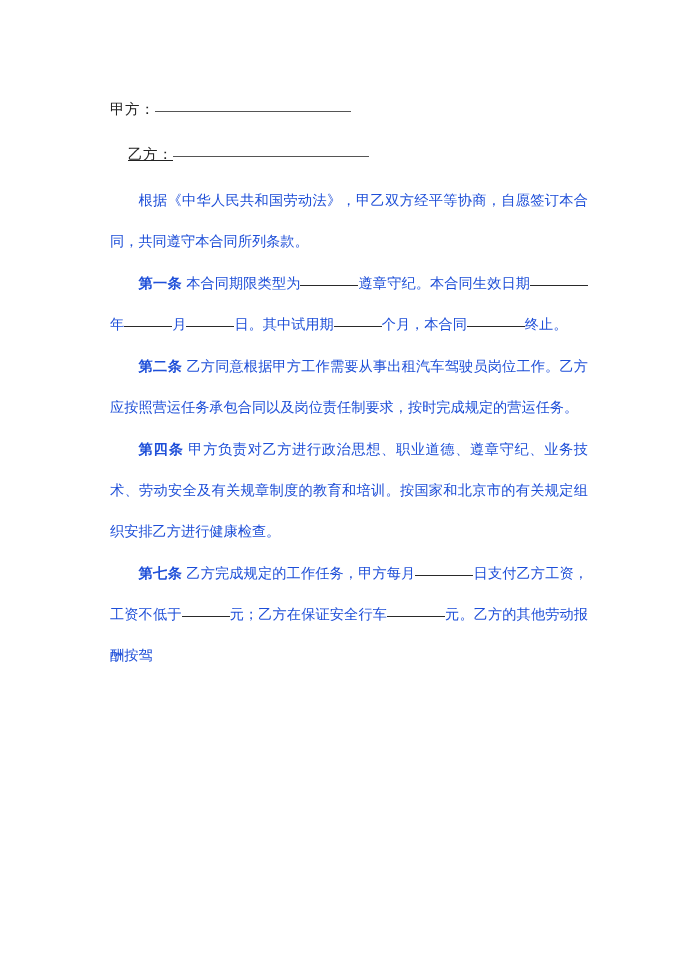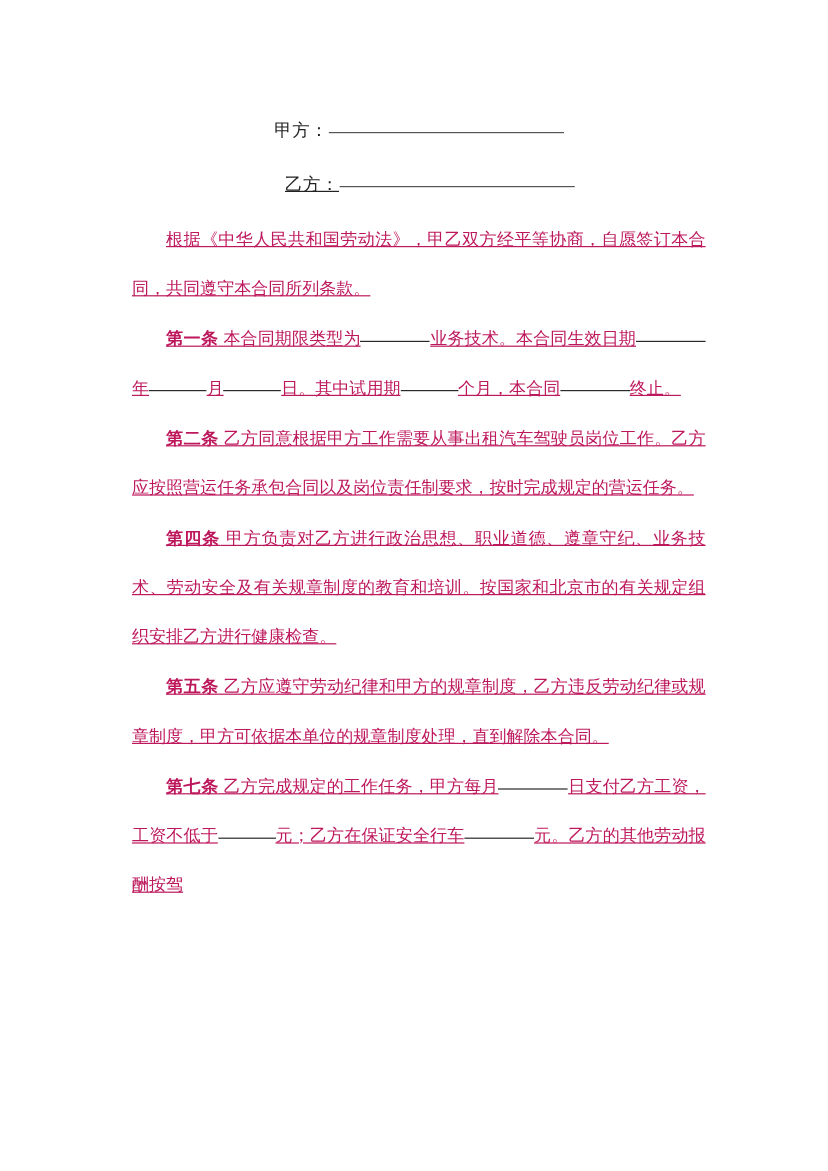--- a/index.html
+++ b/index.html
@@ -23,21 +23,20 @@
     width: 478px;
   }
 
   
   .party-line {
     font-size: 14.5px;
     line-height: 28px;
     margin: 0 0 17px 0;
     white-space: nowrap;
     color: #222222;
-    text-align: center;
   }
   .party-line.second {
     margin-left: 18px;
     margin-bottom: 12px;
     text-decoration: underline;
   }
   .party-label {
     letter-spacing: 0.5px;
   }
   .rule {
@@ -52,22 +51,21 @@
   .rule.w-party-b { width: 196px; }
 
   
   p.para {
     font-size: 14.2px;
     line-height: 41px;
     margin: 0 0 0 0;
     text-align: justify;
     text-justify: inter-ideograph;
     text-indent: 2em;
-    color: #be185d;
-    text-decoration: underline;
+    color: #1d4ed8;
   }
   p.para + p.para {
     margin-top: 1px;
   }
   .art-label {
     font-weight: bold;
     letter-spacing: 0.3px;
     margin-top: 18px;
   }
   
@@ -91,26 +89,25 @@
     <div class="party-line">
       <span class="party-label">甲方：</span><span class="rule w-party-a"></span>
     </div>
 
     <div class="party-line second">
       <span class="party-label">乙方：</span><span class="rule w-party-b"></span>
     </div>
 
     <p class="para"><span>根据《中华人民共和国劳动法》，甲乙双方经平等协商，自愿签订本合同，共同遵守本合同所列条款。</span></p>
 
-    <p class="para"><span class="art-label">第一条</span><span> 本合同期限类型为</span><span class="blank b-lg"></span><span>业务技术。本合同生效日期</span><span class="blank b-lg"></span><span>年</span><span class="blank b-md"></span><span>月</span><span class="blank b-md"></span><span>日。其中试用期</span><span class="blank b-md"></span><span>个月，本合同</span><span class="blank b-lg"></span><span>终止。</span></p>
+    <p class="para"><span class="art-label">第一条</span><span> 本合同期限类型为</span><span class="blank b-lg"></span><span>遵章守纪。本合同生效日期</span><span class="blank b-lg"></span><span>年</span><span class="blank b-md"></span><span>月</span><span class="blank b-md"></span><span>日。其中试用期</span><span class="blank b-md"></span><span>个月，本合同</span><span class="blank b-lg"></span><span>终止。</span></p>
 
     <p class="para"><span class="art-label">第二条</span><span> 乙方同意根据甲方工作需要从事出租汽车驾驶员岗位工作。乙方应按照营运任务承包合同以及岗位责任制要求，按时完成规定的营运任务。</span></p>
 
 
     <p class="para"><span class="art-label">第四条</span><span> 甲方负责对乙方进行政治思想、职业道德、遵章守纪、业务技术、劳动安全及有关规章制度的教育和培训。按国家和北京市的有关规定组织安排乙方进行健康检查。</span></p>
 
-    <p class="para"><span class="art-label">第五条</span><span> 乙方应遵守劳动纪律和甲方的规章制度，乙方违反劳动纪律或规章制度，甲方可依据本单位的规章制度处理，直到解除本合同。</span></p>
 
 
     <p class="para"><span class="art-label">第七条</span><span> 乙方完成规定的工作任务，甲方每月</span><span class="blank b-lg"></span><span>日支付乙方工资，工资不低于</span><span class="blank b-md"></span><span>元；乙方在保证安全行车</span><span class="blank b-lg"></span><span>元。乙方的其他劳动报酬按驾</span></p>
 
   </div>
 </div>
 
 </body></html>

